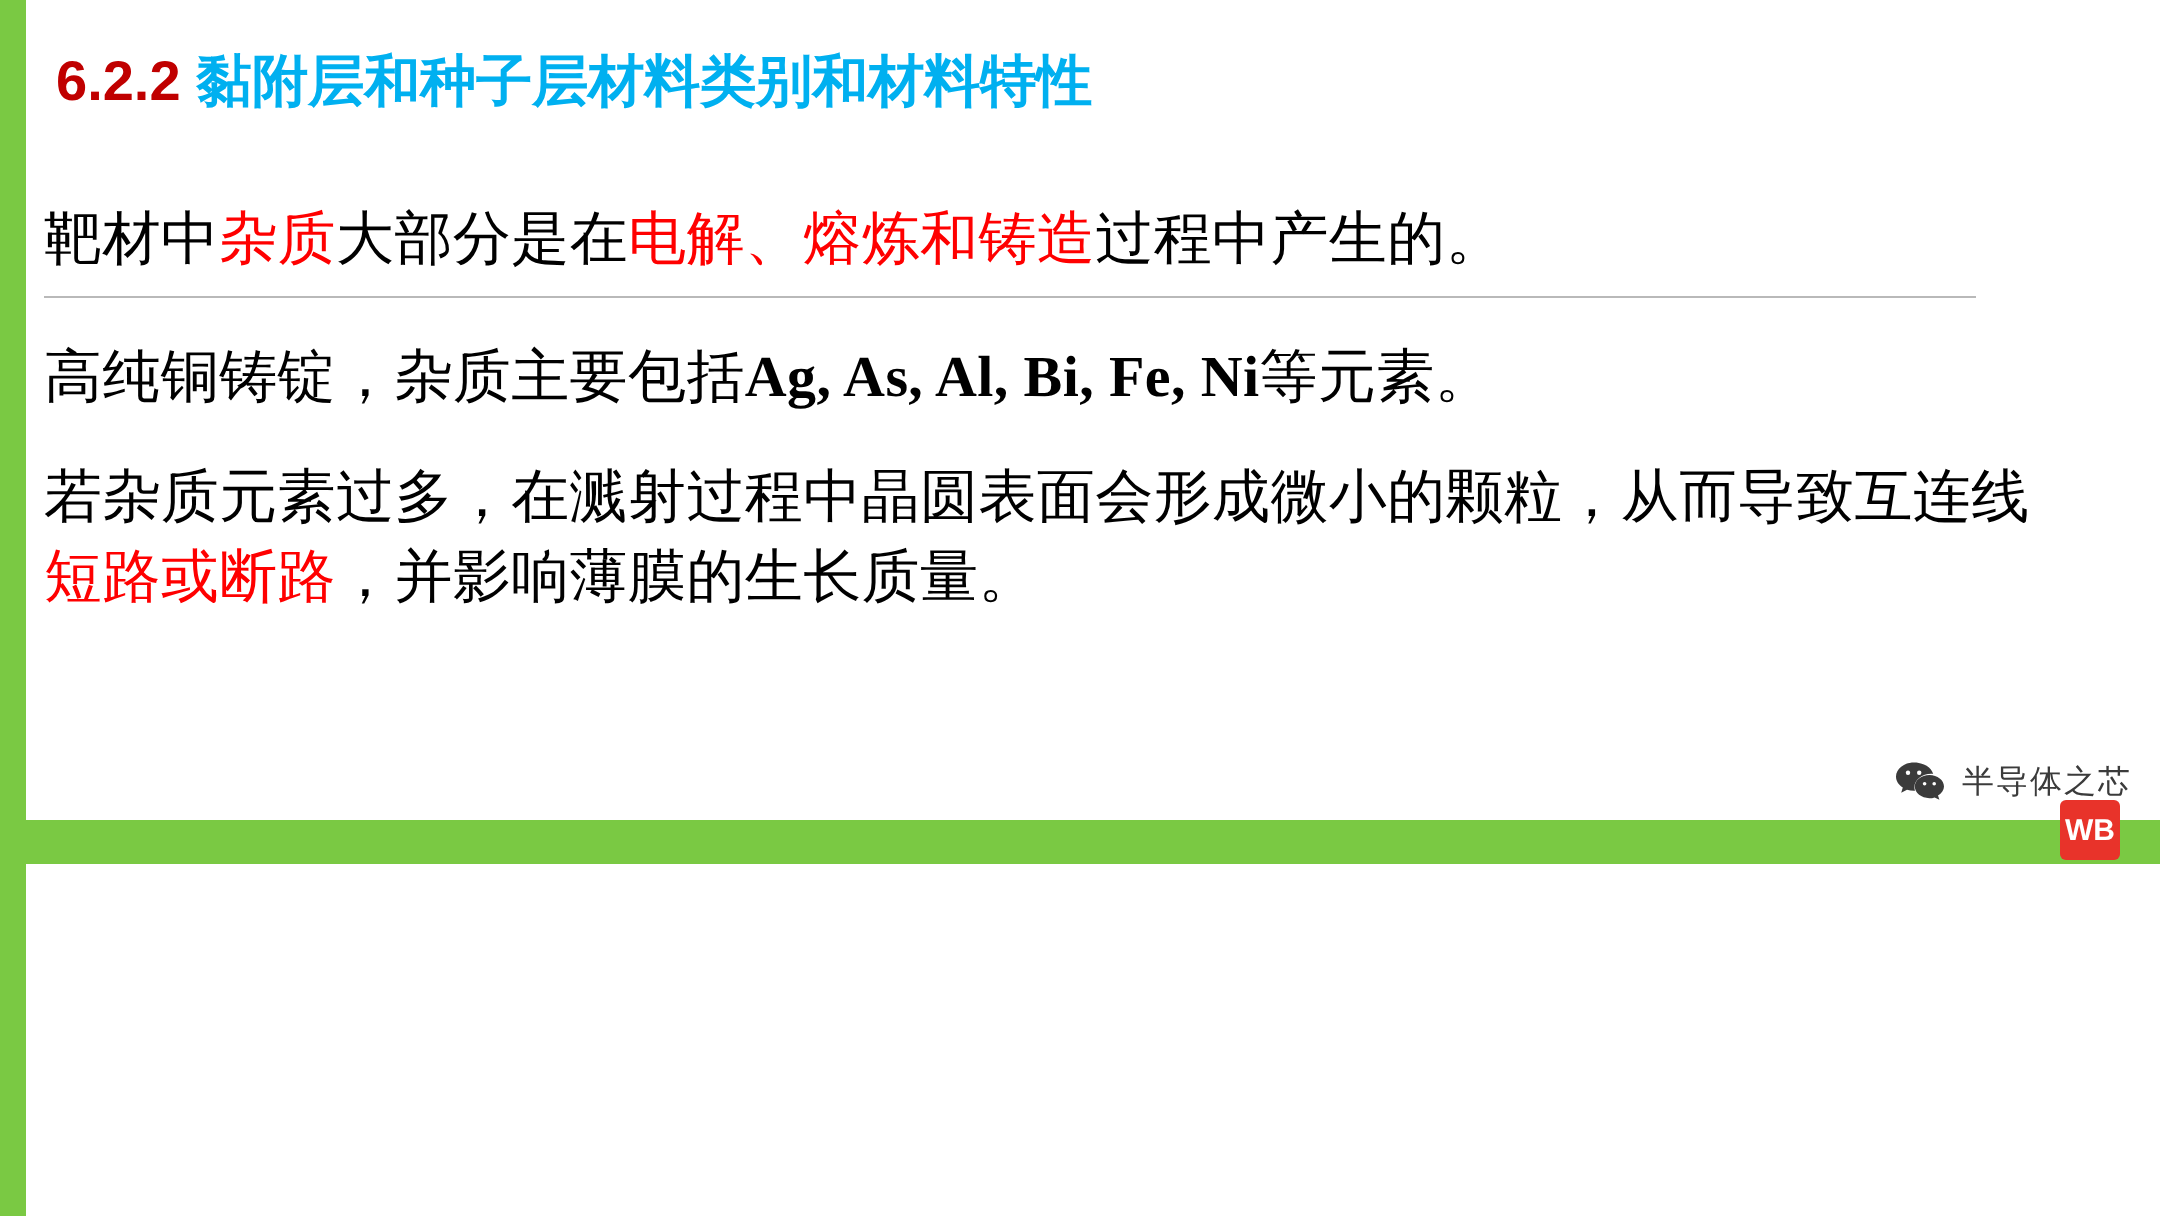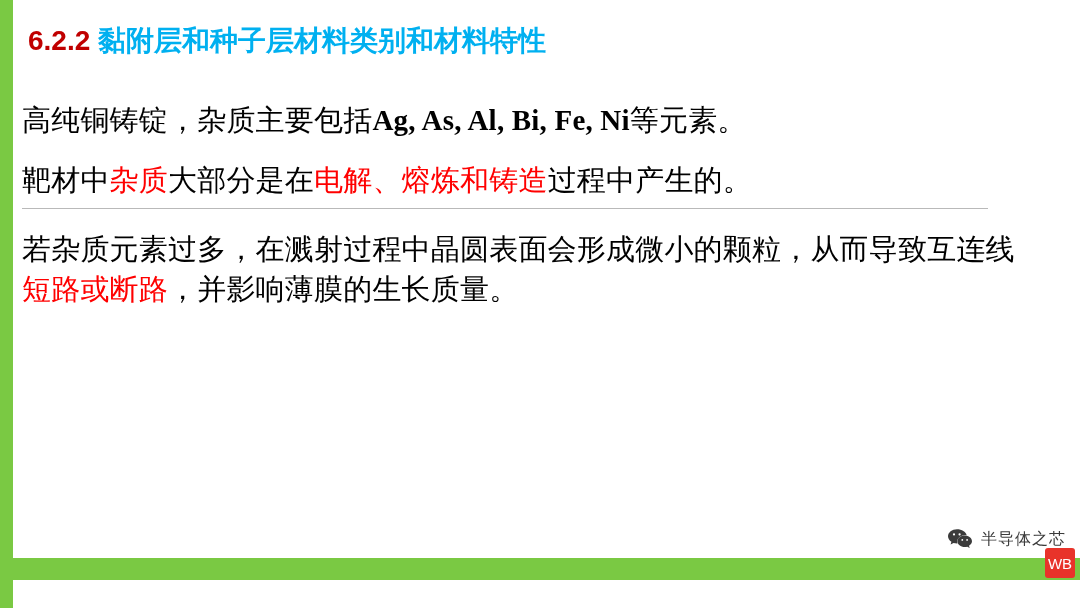--- a/index.html
+++ b/index.html
@@ -9,21 +9,21 @@
   body {
     width: 1080px;
     height: 608px;
     background: #ffffff;
     font-family: "Liberation Sans", sans-serif;
     overflow: hidden;
   }
   .slide {
     position: relative;
     width: 1080px;
-    height: 580px;
+    height: 432px;
     background: #ffffff;
     box-sizing: border-box;
   }
   
   .left-bar {
     position: absolute;
     left: 0;
     top: 0;
     width: 13px;
     height: 608px;
@@ -104,56 +104,56 @@
     display: block;
   }
   .footer-text {
     font-family: "Liberation Sans", sans-serif;
     font-size: 16px;
     color: #3b3b3b;
     letter-spacing: 1px;
   }
   .logo-badge {
     position: absolute;
-    right: 5px;
+    right: 20px;
     bottom: 2px;
     width: 30px;
     height: 30px;
     background: #e8332a;
     border-radius: 3px;
     display: flex;
     align-items: center;
     justify-content: center;
     color: #ffffff;
     font-family: "Liberation Sans", sans-serif;
     font-size: 15px;
-    font-weight: normal;
+    font-weight: bold;
     line-height: 1;
   }
 </style>
 </head>
 <body>
 
 <div class="slide">
 
   <div class="left-bar"></div>
   <div class="bottom-bar"></div>
 
   <div class="title">
     <span class="num">6.2.2 </span><span class="txt">黏附层和种子层材料类别和材料特性</span>
   </div>
 
   <div class="body-block">
 
+    <p class="para p1">
+      <span>靶材中</span><span class="red">杂质</span><span>大部分是在</span><span class="red">电解、熔炼和铸造</span><span>过程中产生的。</span>
+    </p>
+
     <p class="para p2">
       <span>高纯铜铸锭，杂质主要包括</span><span class="latin">Ag, As, Al, Bi, Fe, Ni</span><span>等元素。</span>
-    </p>
-
-    <p class="para p1">
-      <span>靶材中</span><span class="red">杂质</span><span>大部分是在</span><span class="red">电解、熔炼和铸造</span><span>过程中产生的。</span>
     </p>
 
     <p class="para p3">
       <span>若杂质元素过多，在溅射过程中晶圆表面会形成微小的颗粒，从而导致互连线</span><span class="red">短路或断路</span><span>，并影响薄膜的生长质量。</span>
     </p>
 
 
   </div>
 
   <div class="footer-mark">

